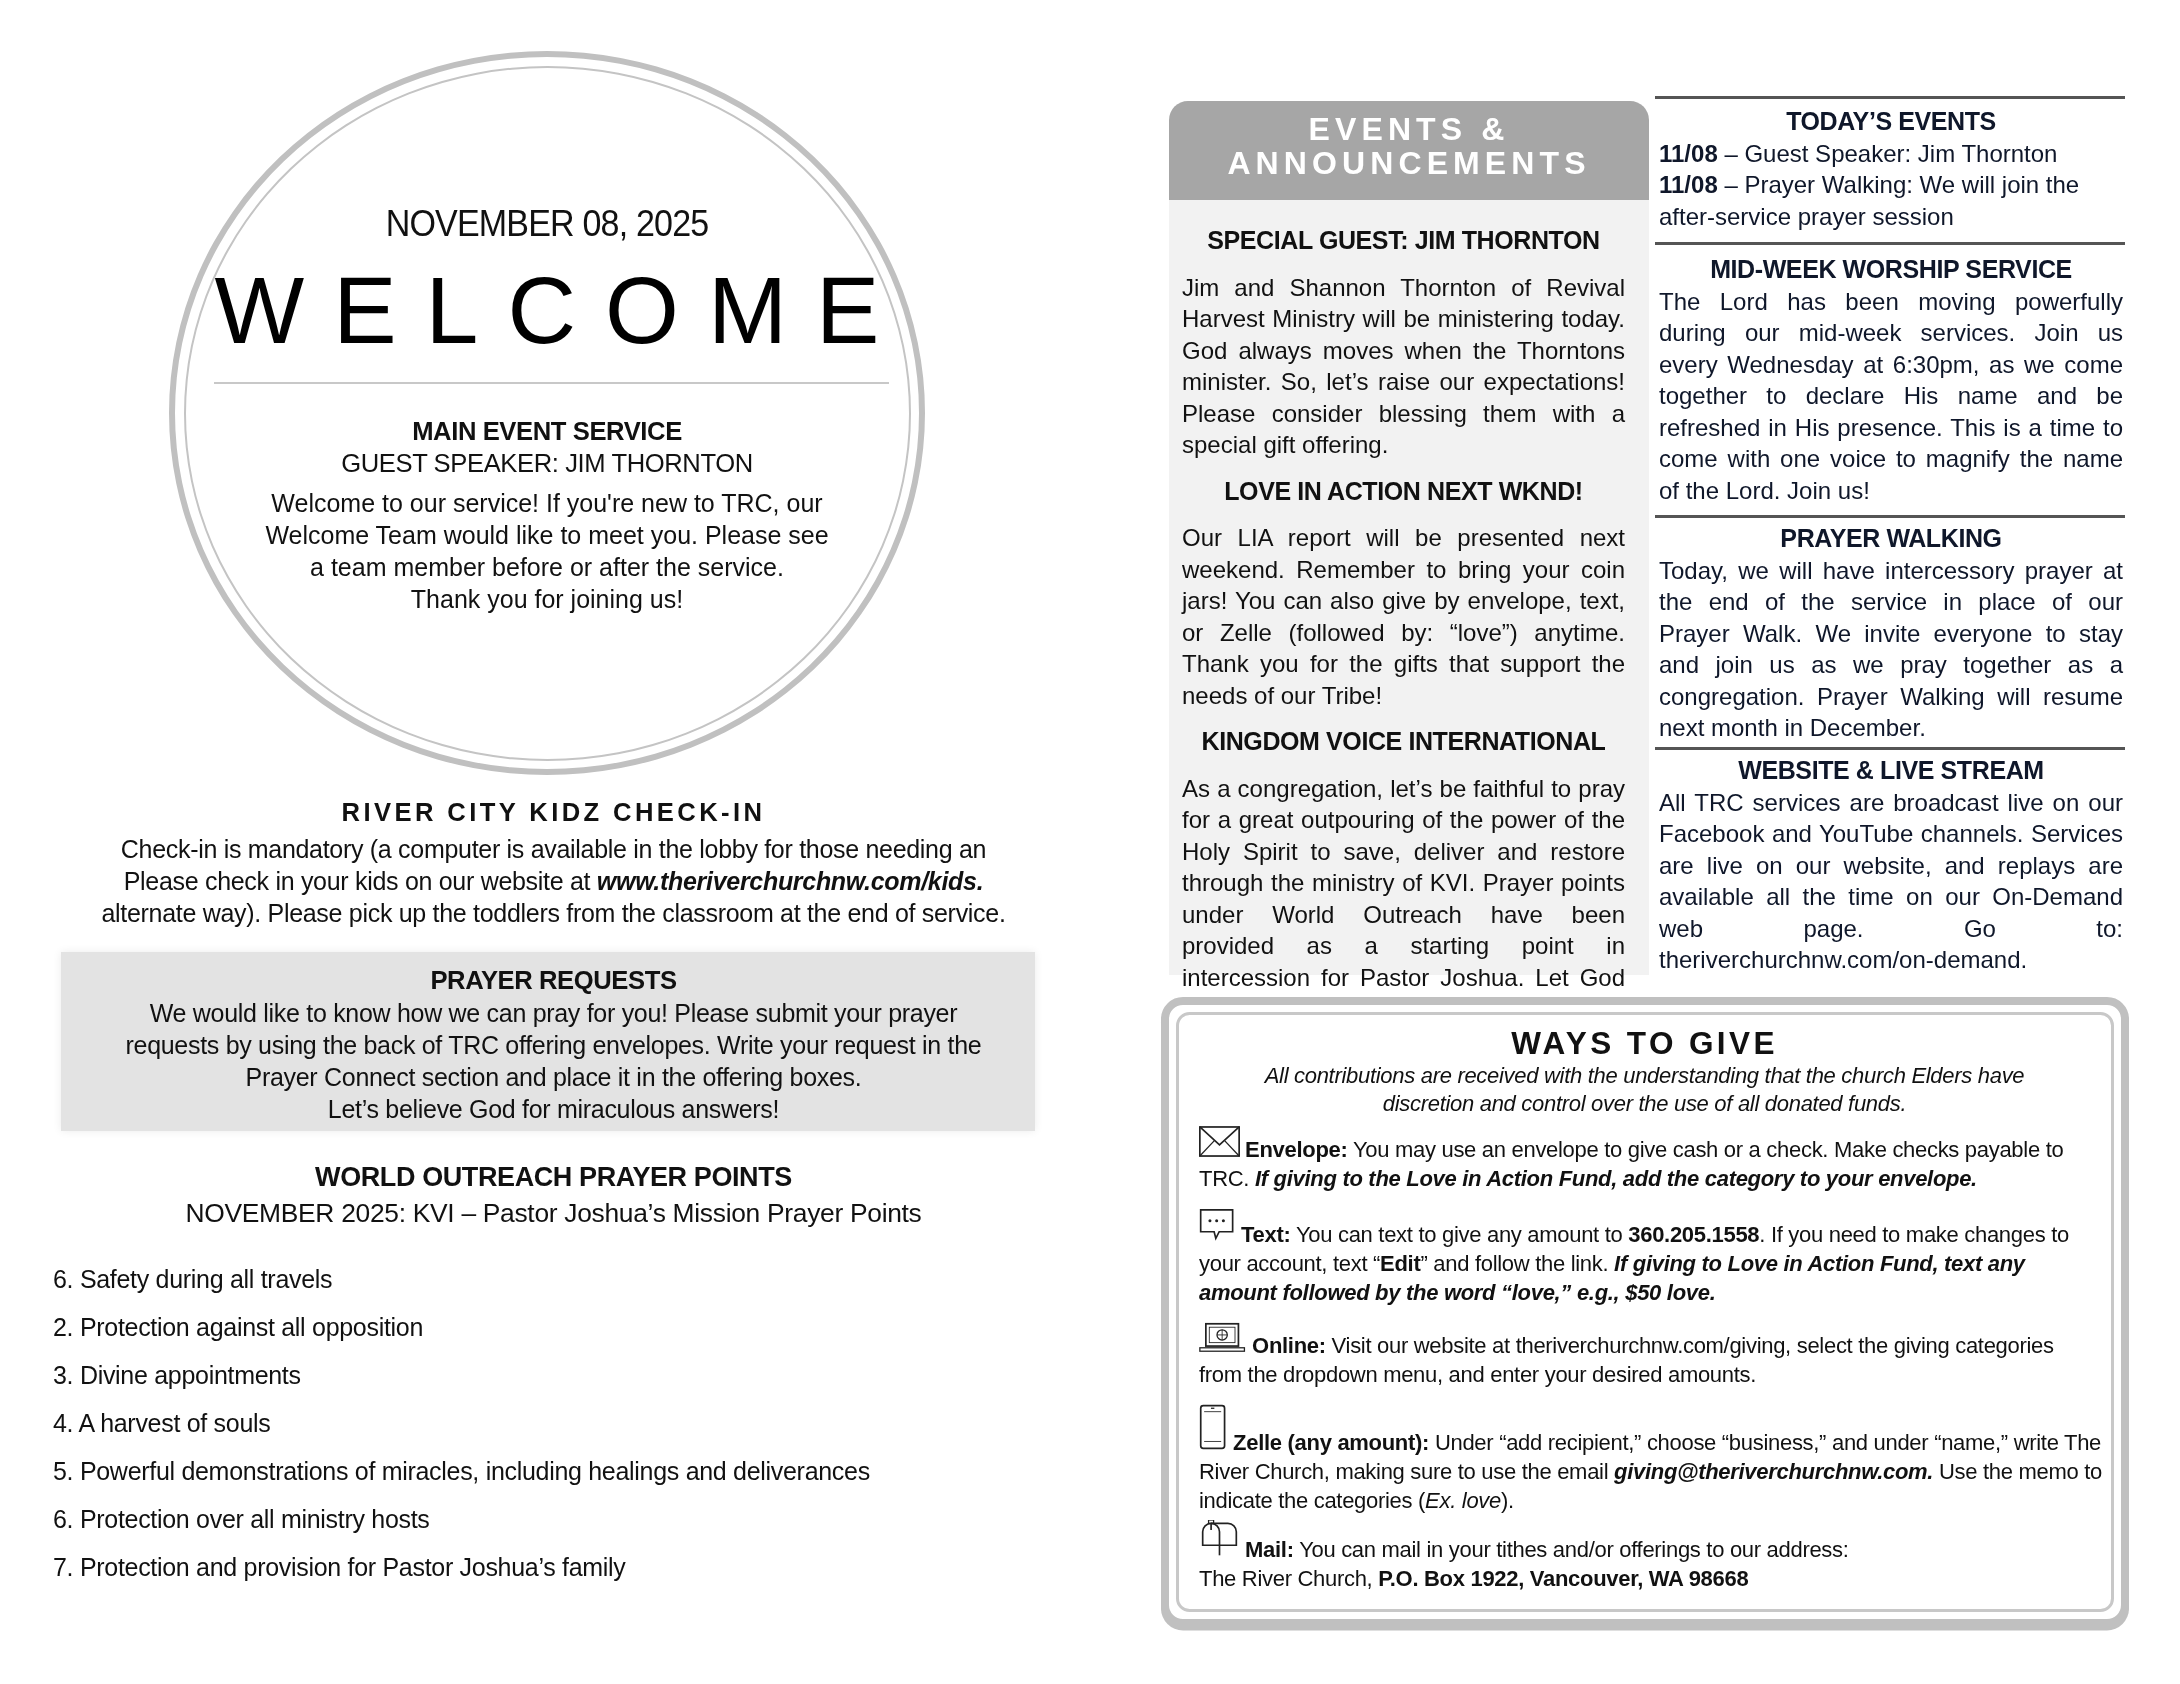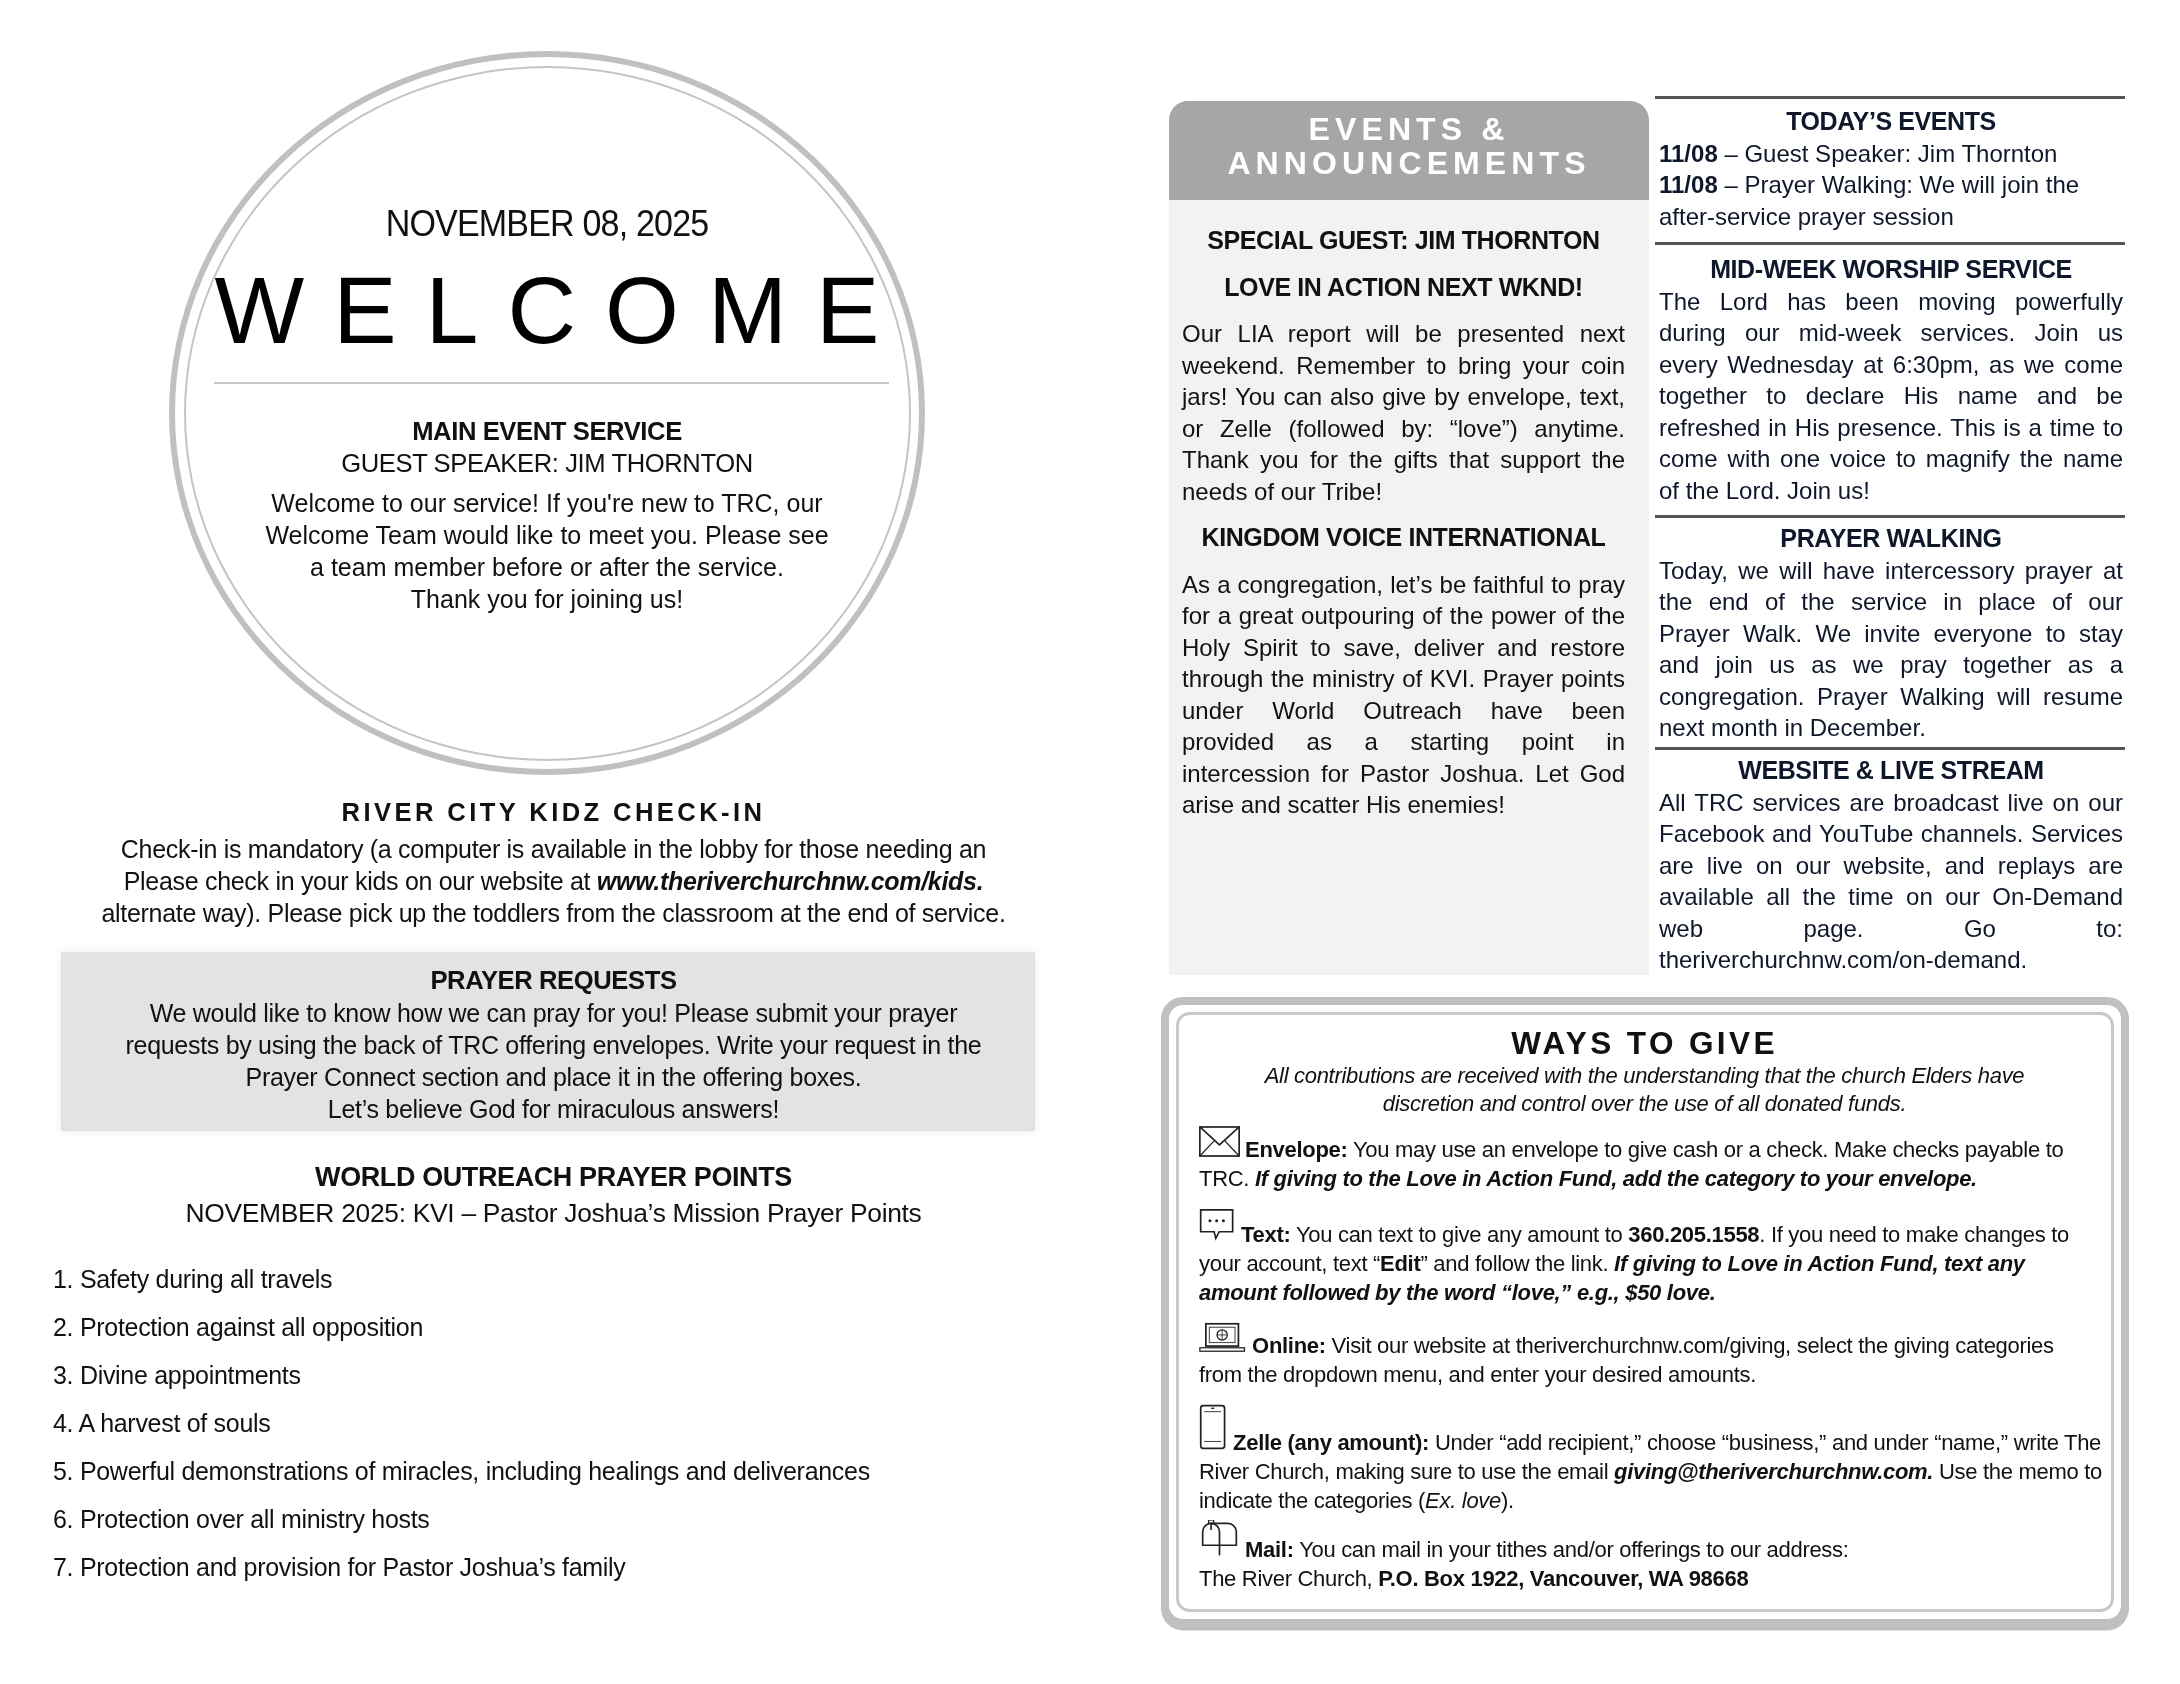--- a/index.html
+++ b/index.html
@@ -123,38 +123,39 @@
 <div id="prayer-para" class="abs left-block">
   <div>We would like to know how we can pray for you! Please submit your prayer</div>
   <div>requests by using the back of TRC offering envelopes. Write your request in the</div>
   <div>Prayer Connect section and place it in the offering boxes.</div>
   <div>Let’s believe God for miraculous answers!</div>
 </div>
 
 <div id="wo-title" class="abs left-block">WORLD OUTREACH PRAYER POINTS</div>
 <div id="wo-sub" class="abs left-block">NOVEMBER 2025: KVI – Pastor Joshua’s Mission Prayer Points</div>
 <ul id="wo-list" class="abs">
-  <li>1. Safety during all travels</li>
+  <li>6. Safety during all travels</li>
   <li>2. Protection against all opposition</li>
   <li>3. Divine appointments</li>
   <li>4. A harvest of souls</li>
   <li>5. Powerful demonstrations of miracles, including healings and deliverances</li>
   <li>6. Protection over all ministry hosts</li>
   <li>7. Protection and provision for Pastor Joshua’s family</li>
 </ul>
 
 <div id="events-header" class="abs">
   <div>EVENTS &amp;</div>
   <div>ANNOUNCEMENTS</div>
 </div>
 <div id="events-body" class="abs"></div>
 
 <div class="abs ev-col" style="top:210px;">
   <section>
     <h3>SPECIAL GUEST: JIM THORNTON</h3>
+    <p>Jim and Shannon Thornton of Revival Harvest Ministry will be ministering today. God always moves when the Thorntons minister. So, let’s raise our expectations! Please consider blessing them with a special gift offering.</p>
   </section>
   <section>
     <h3>LOVE IN ACTION NEXT WKND!</h3>
     <p>Our LIA report will be presented next weekend. Remember to bring your coin jars! You can also give by envelope, text, or Zelle (followed by: “love”) anytime. Thank you for the gifts that support the needs of our Tribe!</p>
   </section>
   <section>
     <h3>KINGDOM VOICE INTERNATIONAL</h3>
     <p>As a congregation, let’s be faithful to pray for a great outpouring of the power of the Holy Spirit to save, deliver and restore through the ministry of KVI. Prayer points under World Outreach have been provided as a starting point in intercession for Pastor Joshua. Let God arise and scatter His enemies!</p>
   </section>
 </div>

